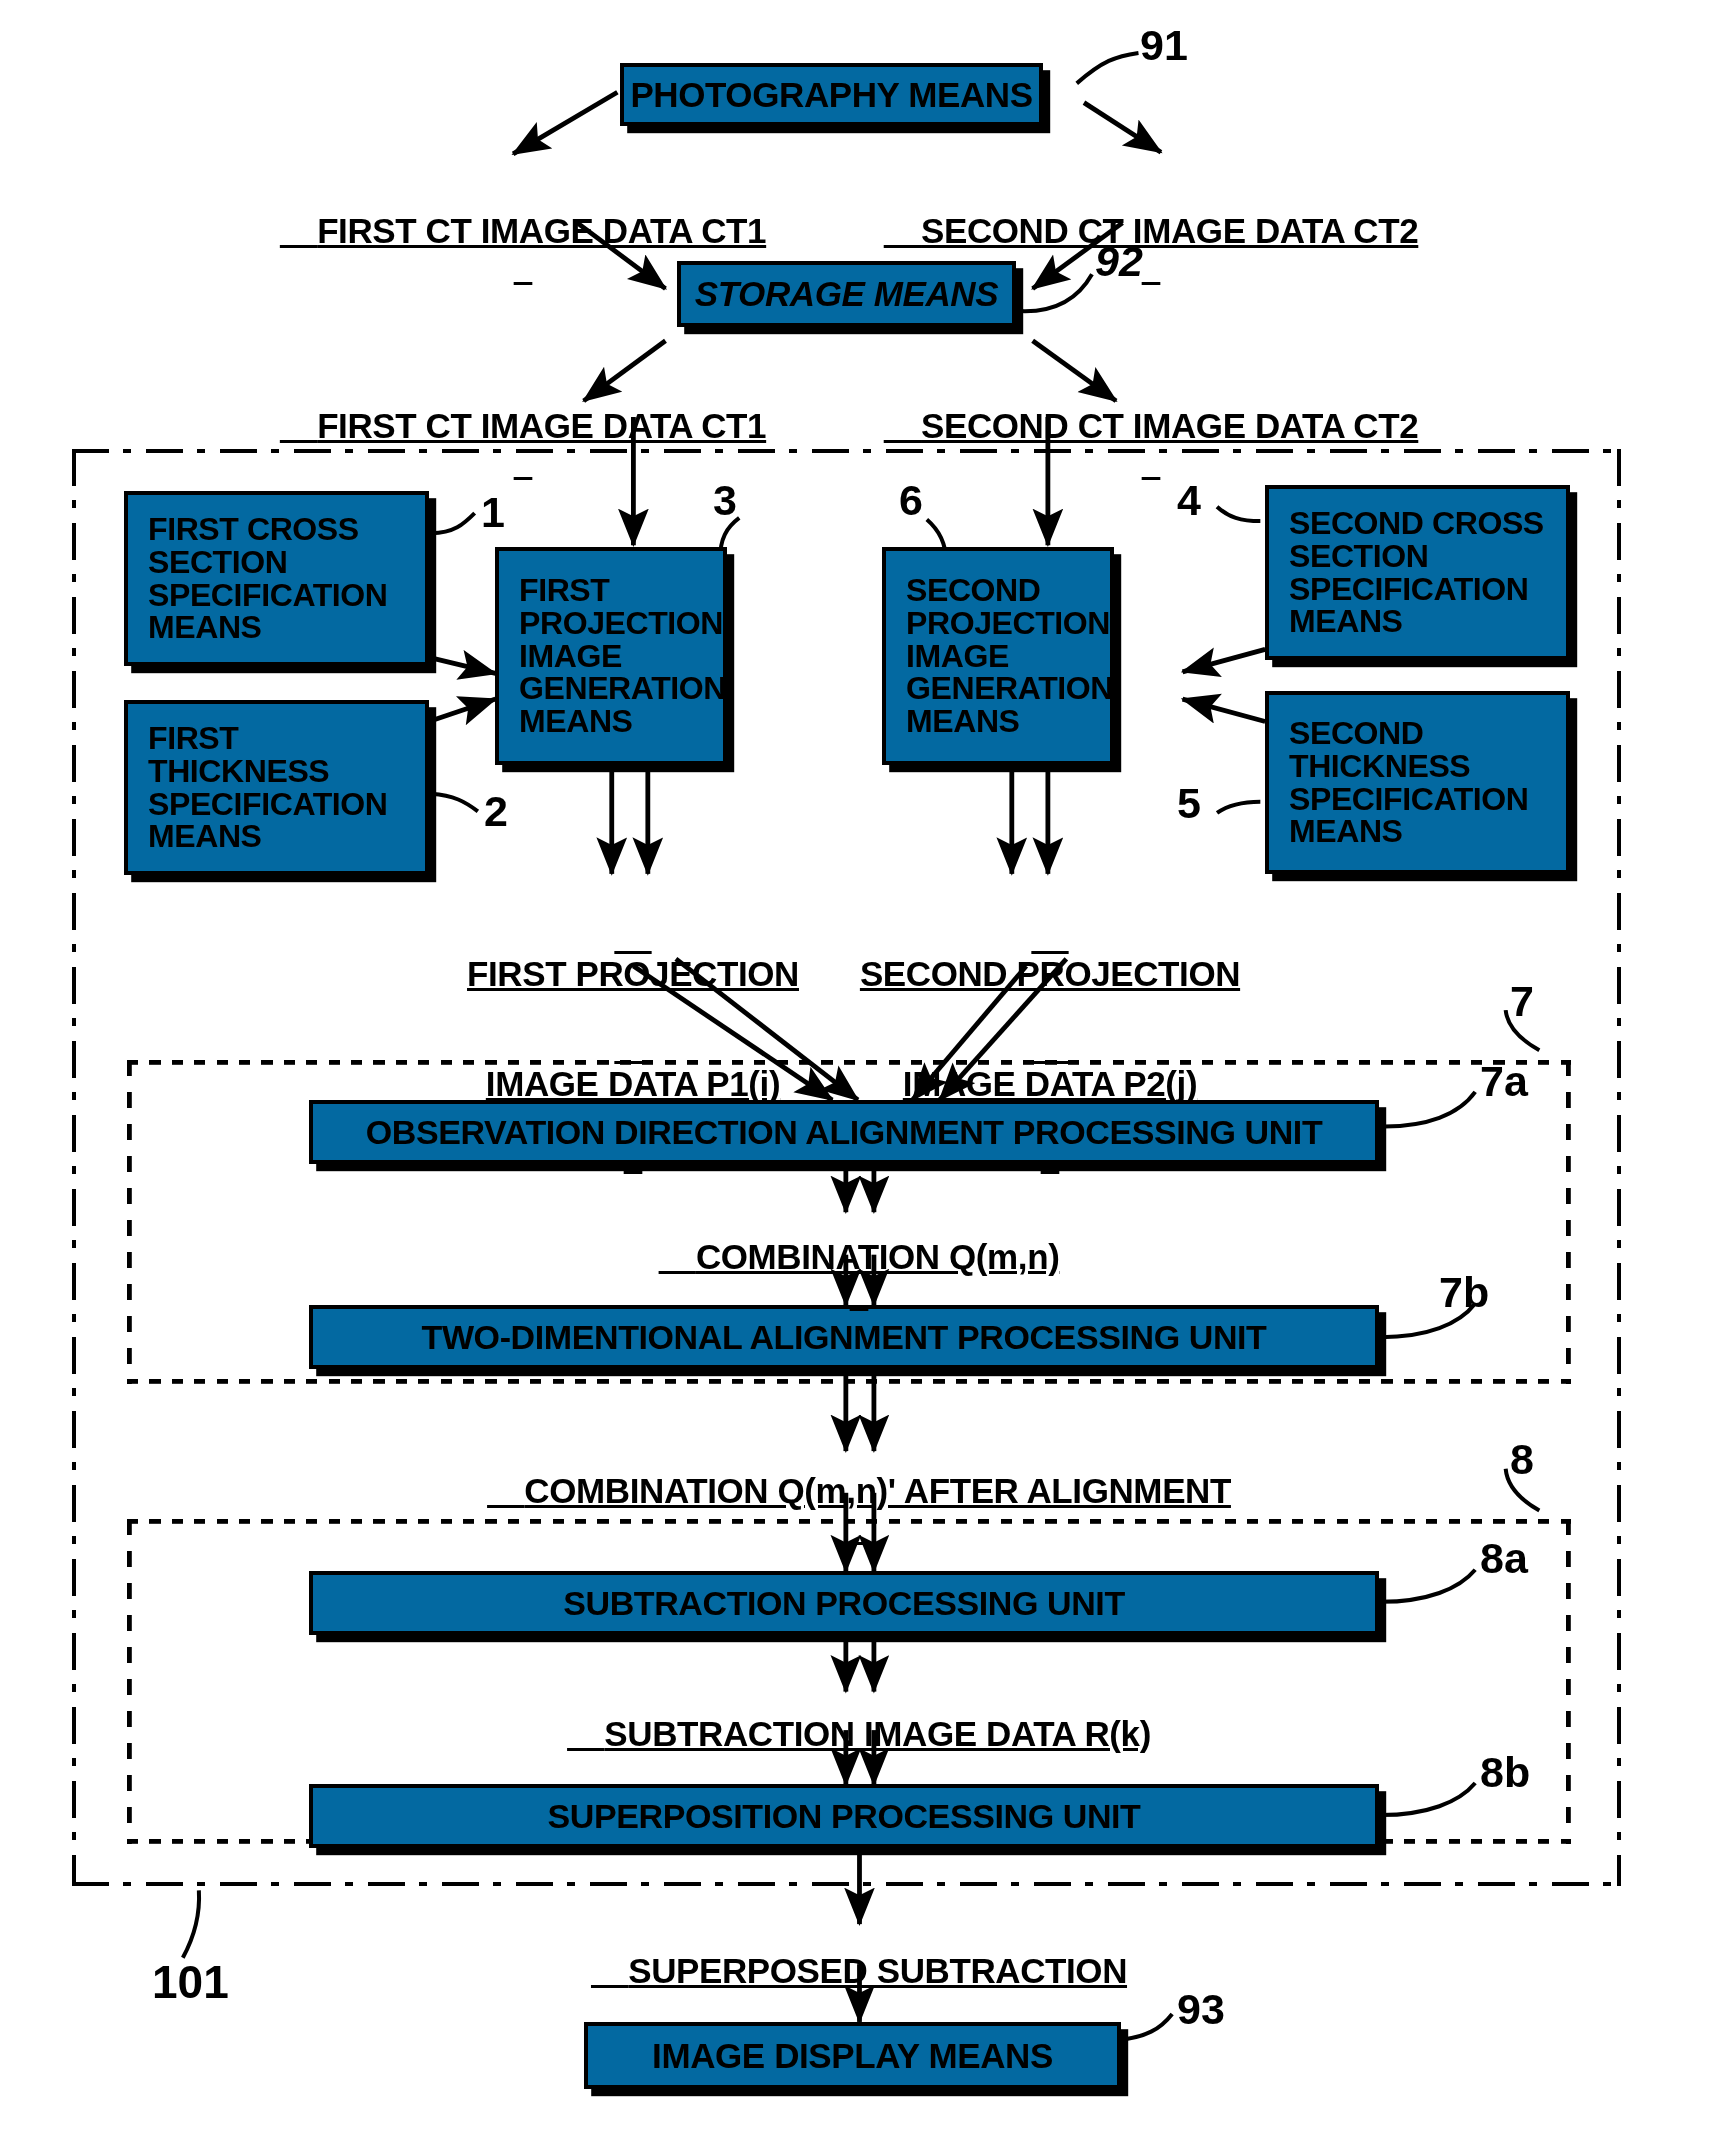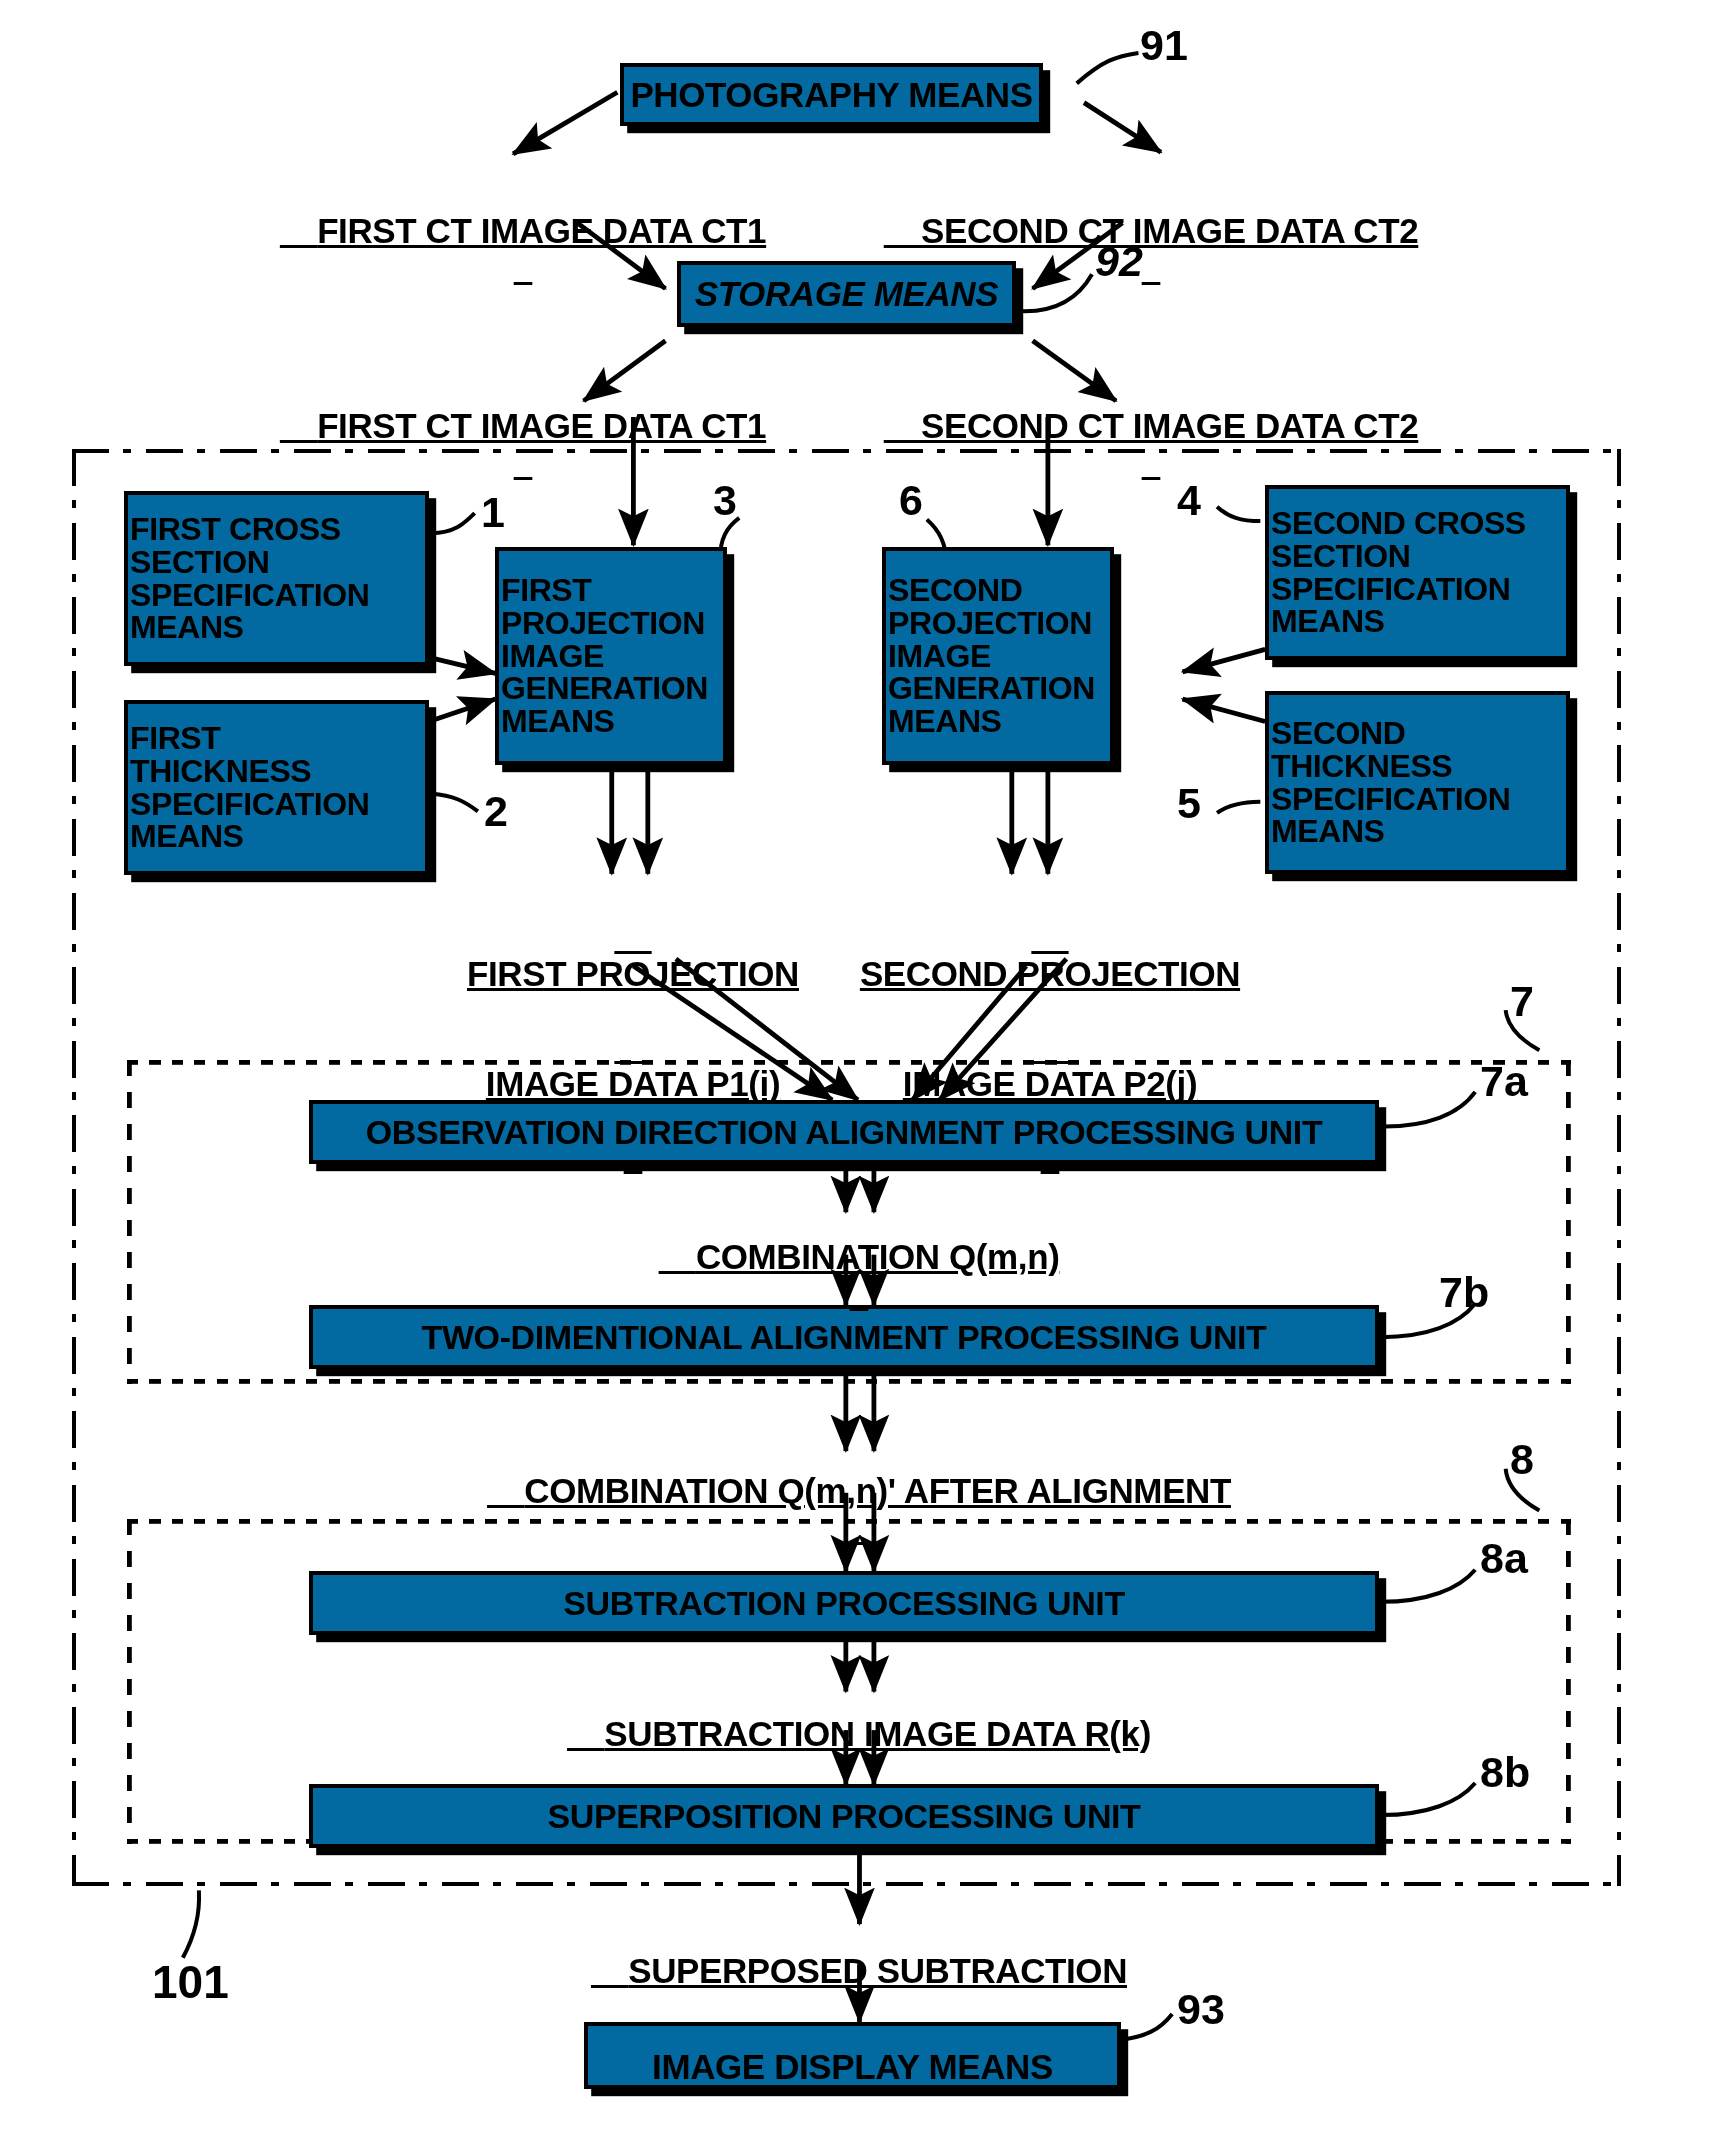--- a/index.html
+++ b/index.html
@@ -14,21 +14,21 @@
   .box{
     position:absolute;box-sizing:border-box;
     background:#0369a1;border:4.8px solid #000;
     box-shadow:7.2px 7.2px 0 0 #000;
     display:flex;align-items:center;
     color:#000;font-weight:bold;
     letter-spacing:-0.4px;
     line-height:1.02;
   }
   .box.center{justify-content:center;text-align:center;}
-  .box.left{justify-content:flex-start;text-align:left;padding-left:2px;align-items:center;}
+  .box.left{justify-content:flex-start;text-align:left;padding-left:20px;align-items:center;}
 
   
   .lbl{
     position:absolute;color:#000;font-weight:bold;
     letter-spacing:-0.4px;line-height:1.05;white-space:pre;
   }
   .lbl.c{text-align:center;transform:translateX(-50%);text-decoration:underline;}
 
   
   .ref{
@@ -232,21 +232,21 @@
   </div>
 
   <div class="box center" style="left:309px;top:1571px;width:1070px;height:64px;font-size:34px;">
     <span>SUBTRACTION PROCESSING UNIT</span>
   </div>
 
   <div class="box center" style="left:309px;top:1784px;width:1070px;height:64px;font-size:34px;">
     <span>SUPERPOSITION PROCESSING UNIT</span>
   </div>
 
-  <div class="box center" style="left:584px;top:2022px;width:537px;height:67px;font-size:35px;align-items:flex-end;">
+  <div class="box center" style="left:584px;top:2022px;width:537px;height:67px;font-size:35px;">
     <span>IMAGE DISPLAY MEANS</span>
   </div>
 
   <div class="lbl c" style="left:523px;top:176px;font-size:35px;">
     <span>FIRST CT IMAGE DATA CT1</span>
   </div>
 
   <div class="lbl c" style="left:1151px;top:176px;font-size:35px;">
     <span>SECOND CT IMAGE DATA CT2</span>
   </div>

